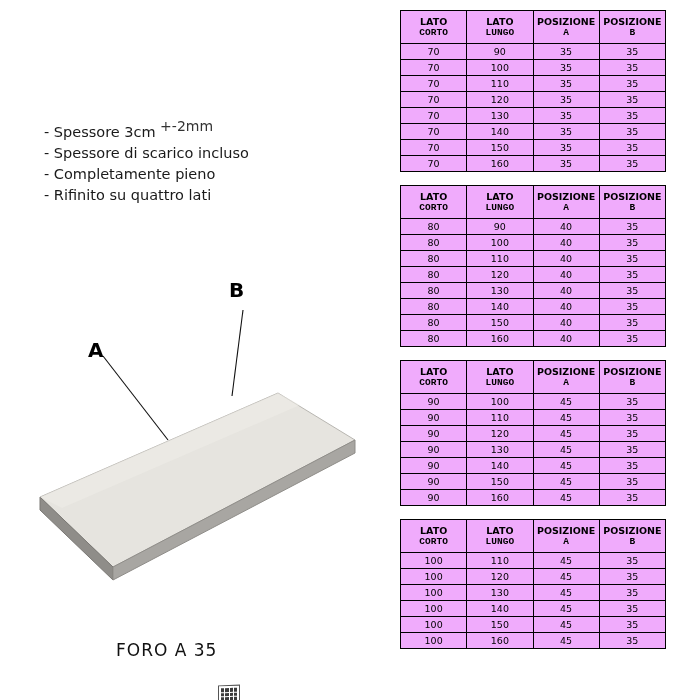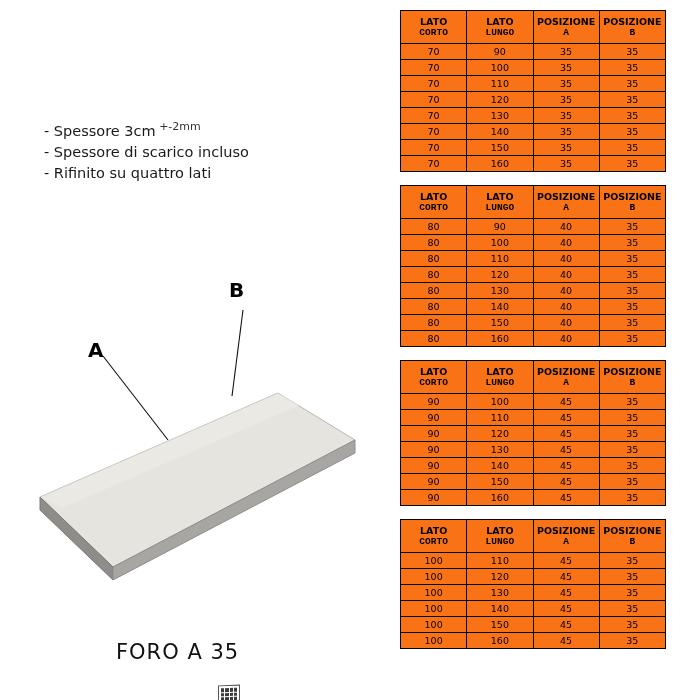--- a/index.html
+++ b/index.html
@@ -43,21 +43,21 @@
     top: 116px;
     width: 330px;
   }
   .feature-item {
     font-size: 14.5px;
     color: #1a1a1a;
     line-height: 21px;
     white-space: nowrap;
   }
   .feature-item .sup {
-    font-size: 11px;
+    font-size: 14px;
     vertical-align: super;
     color: #333;
   }
 
   
   #tray-figure {
     position: absolute;
     left: 0;
     top: 290px;
     width: 396px;
@@ -99,38 +99,38 @@
     transform: skewY(-2deg);
   }
   #drain-grate i {
     background: #3b3b3b;
     display: block;
   }
   #foro-caption {
     position: absolute;
     left: 116px;
     top: 640px;
-    font-size: 21px;
+    font-size: 17px;
     letter-spacing: 1px;
     color: #111;
   }
 
   
   #tables {
     position: absolute;
     left: 400px;
     top: 10px;
     width: 290px;
   }
   table.size-table {
     border-collapse: collapse;
     width: 266px;
     table-layout: fixed;
     margin-bottom: 13px;
-    background: #f97316;
+    background: #f0abfc;
   }
   table.size-table th,
   table.size-table td {
     border: 1px solid #000;
     font-size: 9.5px;
     text-align: center;
     color: #000;
     padding: 0;
     height: 15px;
     line-height: 11px;
@@ -151,20 +151,21 @@
 <body>
 
 <div id="page">
 
   <div id="left-panel">
 
 
     <div id="features-list">
         <div class="feature-item"><span>- Spessore 3cm</span><span class="sup"> +-2mm</span></div>
         <div class="feature-item"><span>- Spessore di scarico incluso</span></div>
+        <div class="feature-item"><span>- Completamente pieno</span></div>
         <div class="feature-item"><span>- Rifinito su quattro lati</span></div>
       </div>
 
     <div id="tray-figure">
       <svg id="tray-svg" width="396" height="330" viewBox="0 0 396 330">
 
         <polygon points="40,207 278,103 355,150 113,277" fill="#e6e4df" stroke="#b8b6b1" stroke-width="1"></polygon>
 
         <polygon points="40,207 113,277 113,290 40,220" fill="#8f8d89" stroke="#7a7874" stroke-width="1"></polygon>
 

